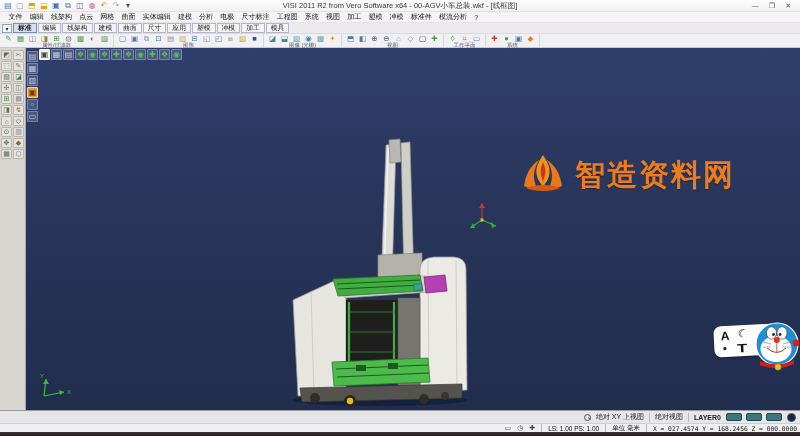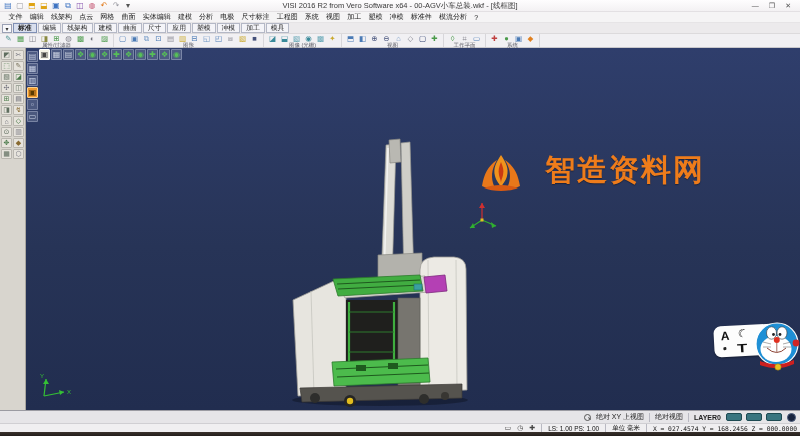--- a/index.html
+++ b/index.html
@@ -38,21 +38,21 @@
   
   .viewport{position:absolute;top:48px;left:26px;right:0;bottom:26px;background:linear-gradient(180deg,#2f3e6c 0%,#273457 55%,#212d4f 100%);overflow:hidden}
   .float-h{position:absolute;top:1px;left:13px;display:flex;gap:1px;z-index:5}
   .float-v{position:absolute;top:3px;left:1px;display:flex;flex-direction:column;gap:1px;z-index:5}
   .vicon{width:11px;height:11px;display:flex;align-items:center;justify-content:center;font-size:8px;background:rgba(150,160,185,.30);border:1px solid rgba(205,215,235,.35);border-radius:1px;color:#c9d2e6}
   .vicon.bright{background:#f4f3e7;border-color:#fff}
   .vicon.active{background:#f09a2e;border-color:#ffd28a}
   .model-svg{position:absolute;inset:0;z-index:1}
 
   
-  .watermark{position:absolute;left:452px;top:102px;display:flex;align-items:flex-start;gap:21px;z-index:3;pointer-events:none}
+  .watermark{position:absolute;left:494px;top:102px;display:flex;align-items:flex-end;gap:9px;z-index:3;pointer-events:none}
   .wm-text{font-size:30px;font-weight:bold;letter-spacing:2px;color:#ee7c1b;text-shadow:0 1px 1px rgba(0,0,0,.35);white-space:nowrap}
 
   
   .sticker{position:absolute;left:688px;top:268px;width:86px;height:58px;z-index:3}
   .pill{position:absolute;left:0;top:9px;width:64px;height:31px;background:#fdfdfd;border-radius:7px;box-shadow:0 1px 2px rgba(0,0,0,.4);transform:rotate(-3deg)}
   .pill .pa{position:absolute;left:7px;top:3px;font-size:12px;font-weight:bold;color:#111}
   .pill .pm{position:absolute;left:24px;top:2px;font-size:11px;color:#111;transform:rotate(18deg)}
   .pill .pt{position:absolute;left:24px;top:16px;font-size:12px;font-weight:bold;color:#111;transform:scaleX(1.4)}
   .pill .pd{position:absolute;left:9px;top:21px;width:3px;height:3px;background:#222;border-radius:1px}
 
@@ -85,21 +85,21 @@
         <span class="qicon" style="color: rgb(223, 164, 21);">⬒</span>
         <span class="qicon" style="color: rgb(223, 164, 21);">⬓</span>
         <span class="qicon" style="color: rgb(63, 116, 194);">▣</span>
         <span class="qicon" style="color: rgb(63, 116, 194);">⧉</span>
         <span class="qicon" style="color: rgb(136, 86, 176);">◫</span>
         <span class="qicon" style="color: rgb(192, 72, 104);">◍</span>
         <span class="qicon" style="color: rgb(224, 120, 24);">↶</span>
         <span class="qicon" style="color: rgb(154, 154, 162);">↷</span>
         <span class="qicon" style="color: rgb(85, 85, 85);">▾</span>
       </div>
-    <div class="title">VISI 2016 R2 from Vero Software x64 - 00-AGV小车总装.wkf - [线框图]</div>
+    <div class="title">VISI 2011 R2 from Vero Software x64 - 00-AGV小车总装.wkf - [线框图]</div>
     <div class="winbtns">
       <span>—</span>
       <span>❐</span>
       <span>✕</span>
     </div>
   </div>
 
   <div class="menubar">
       <span class="menu-item">文件</span>
       <span class="menu-item">编辑</span>

